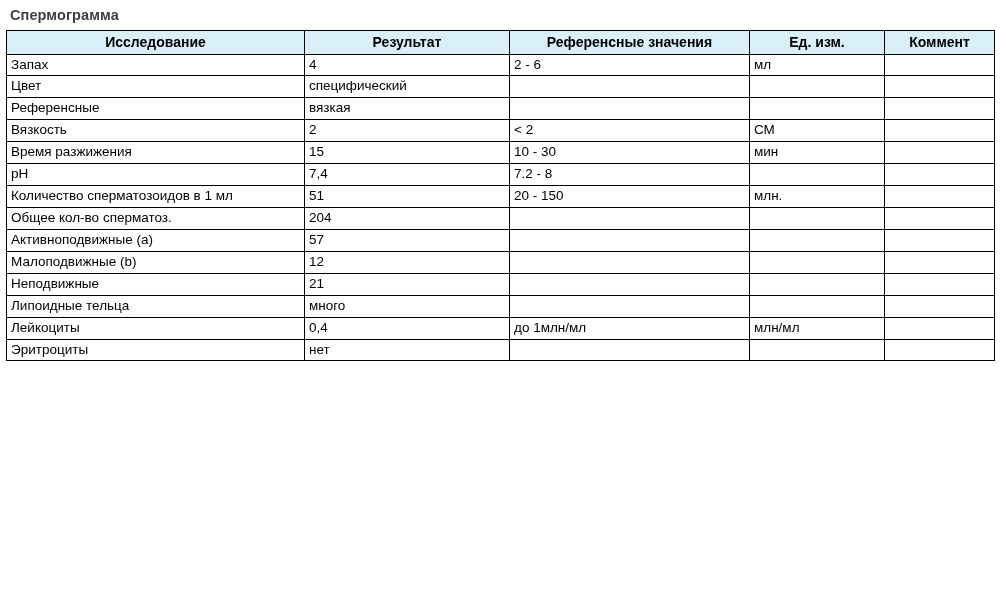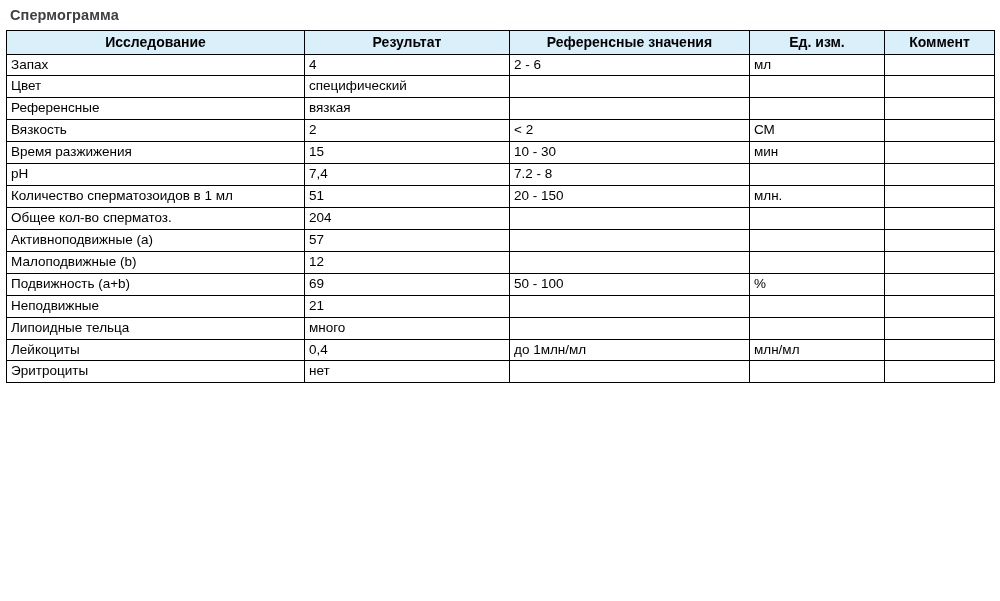--- a/index.html
+++ b/index.html
@@ -143,27 +143,20 @@
           <td class="c-comm"></td>
         </tr>
         <tr>
           <td class="c-name">Малоподвижные (b)</td>
           <td class="c-result">12</td>
           <td class="c-ref"></td>
           <td class="c-unit"></td>
           <td class="c-comm"></td>
         </tr>
         <tr>
-          <td class="c-name">Подвижность (a+b)</td>
-          <td class="c-result">69</td>
-          <td class="c-ref">50 - 100</td>
-          <td class="c-unit">%</td>
-          <td class="c-comm"></td>
-        </tr>
-        <tr>
           <td class="c-name">Неподвижные</td>
           <td class="c-result">21</td>
           <td class="c-ref"></td>
           <td class="c-unit"></td>
           <td class="c-comm"></td>
         </tr>
         <tr>
           <td class="c-name">Липоидные тельца</td>
           <td class="c-result">много</td>
           <td class="c-ref"></td>

